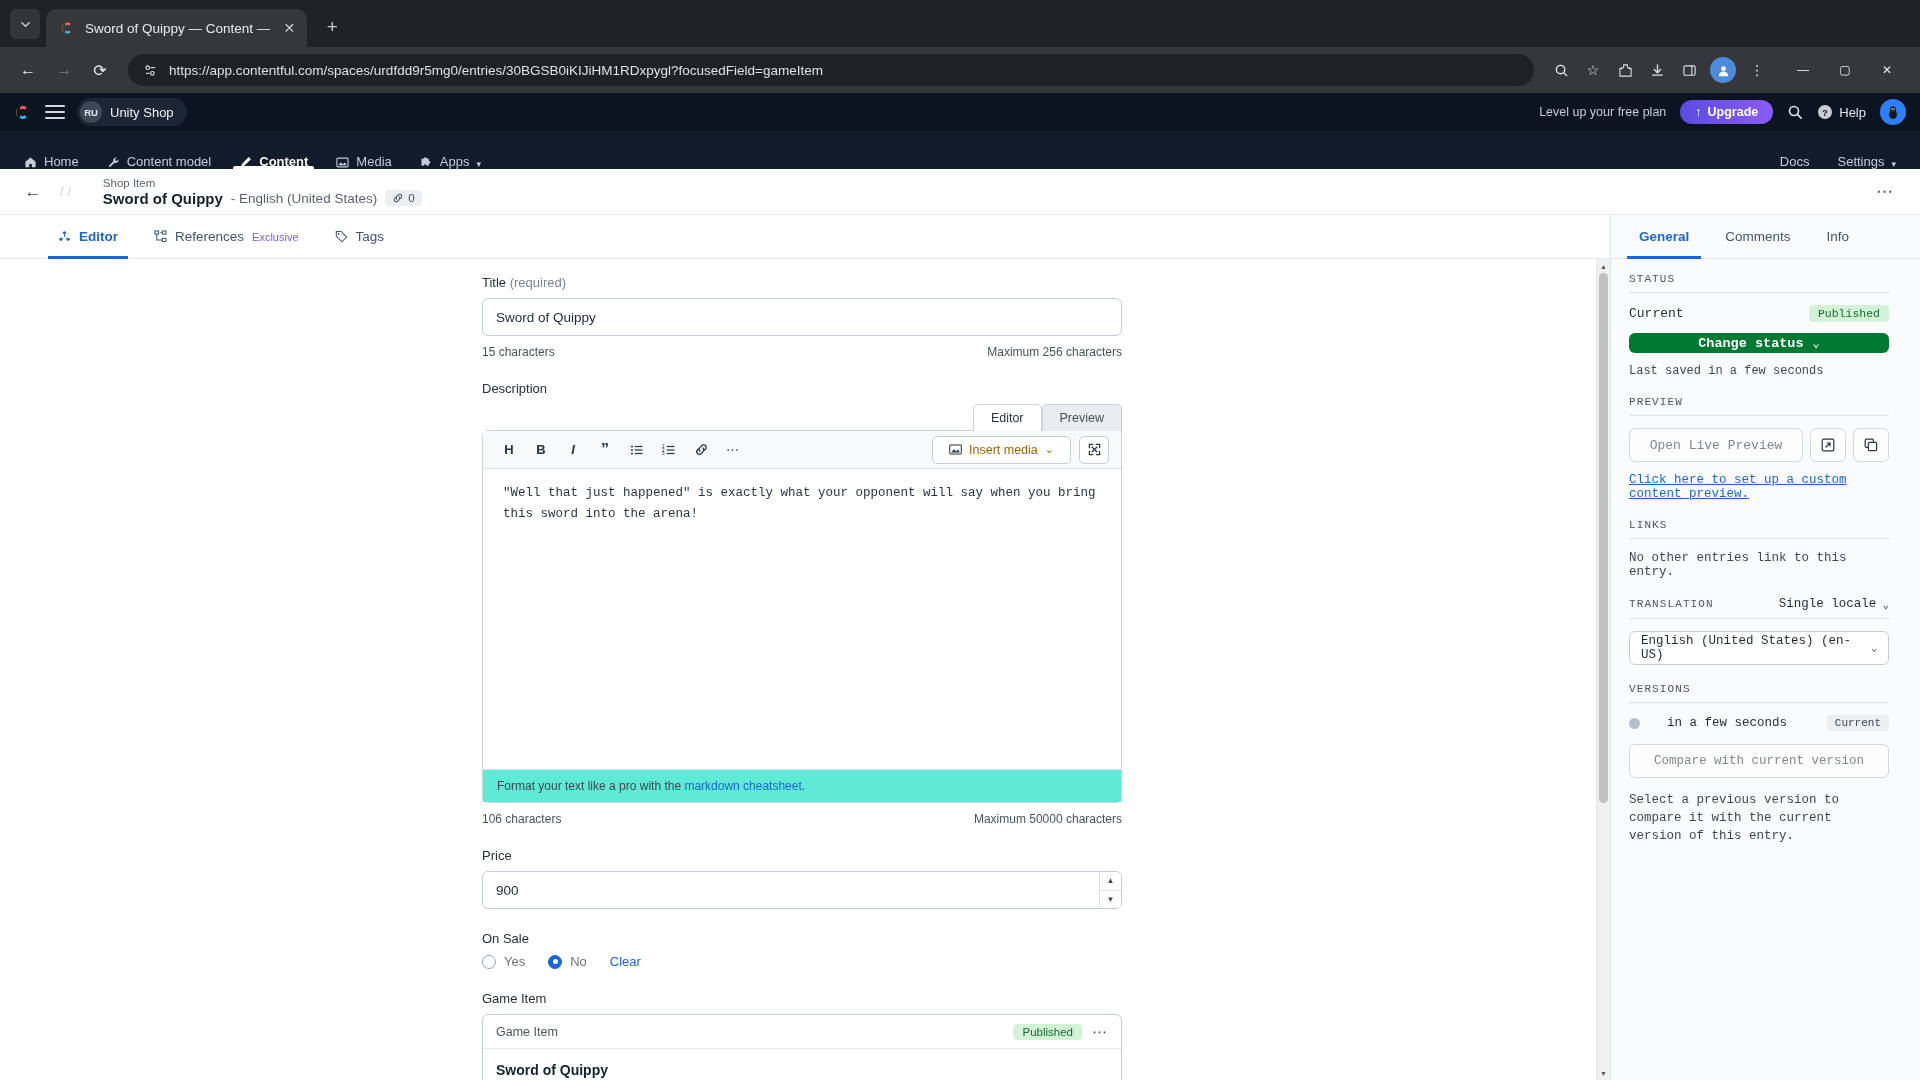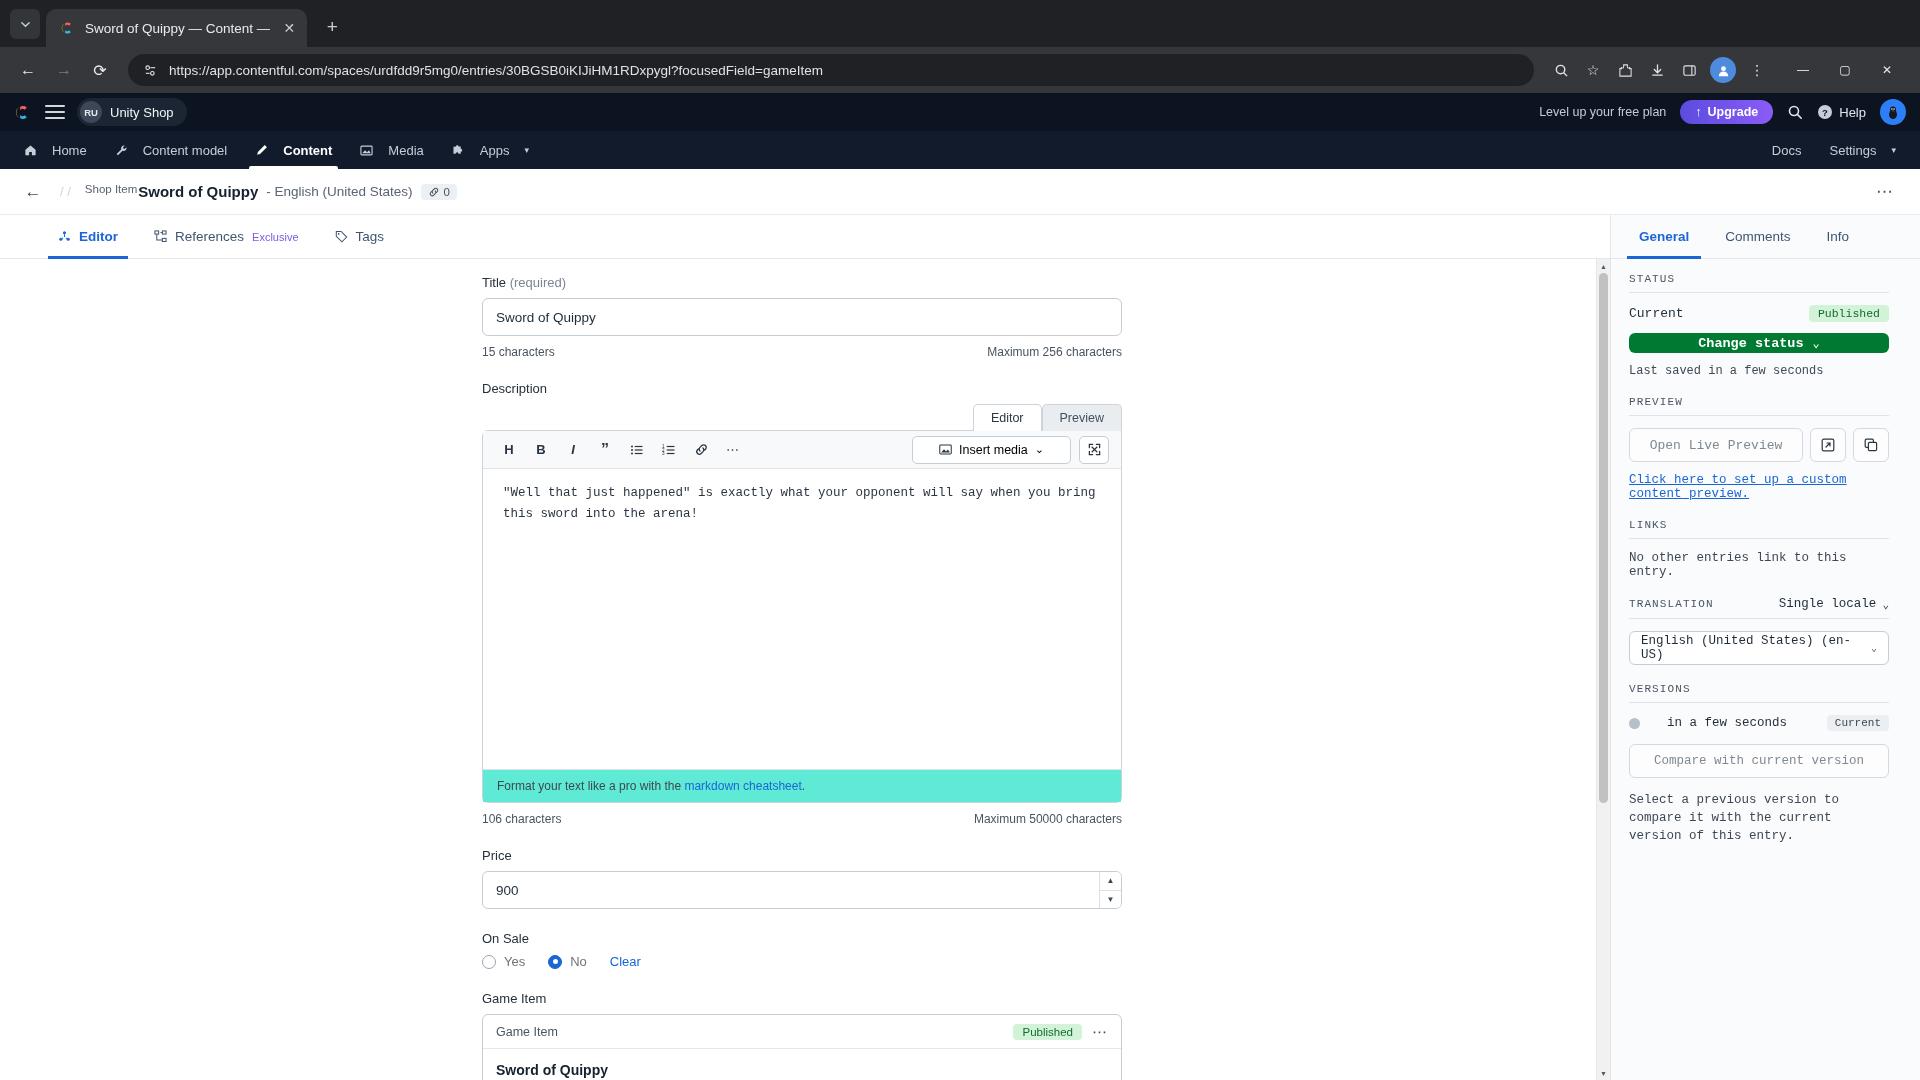--- a/index.html
+++ b/index.html
@@ -129,21 +129,21 @@
     display: flex; align-items: center; justify-content: center;
     font-size: 14px;
   }
 
   
   .cf-mainnav {
     height: 38px; background: #121b2b;
     display: flex; align-items: stretch; padding: 0 10px;
   }
   .mainnav-item {
-    display: flex; align-items: center; gap: 15px;
+    display: flex; align-items: flex-end; gap: 7px;
     padding: 0 14px; color: #c6cdd8; font-size: 13px;
     position: relative; white-space: nowrap;
   }
   .mainnav-item.active { color: #ffffff; font-weight: 700; }
   .mainnav-item.active::after {
     content: ""; position: absolute; left: 8px; right: 8px; bottom: 0;
     height: 3px; background: #ffffff; border-radius: 2px 2px 0 0;
   }
   .mainnav-right { margin-left: auto; display: flex; align-items: stretch; }
 
@@ -151,21 +151,21 @@
   .entry-header {
     height: 46px; background: #ffffff;
     border-bottom: 1px solid #e7ebee;
     display: flex; align-items: center; padding: 0 20px; gap: 14px;
   }
   .back-arrow {
     width: 26px; height: 26px; color: #404b5a; font-size: 17px;
     display: flex; align-items: center; justify-content: center; flex: 0 0 26px;
   }
   .bc-sep { color: #cdd3da; font-size: 13px; }
-  .entry-titles { display: flex; flex-direction: row; gap: 1px; }
+  .entry-titles { display: flex; flex-direction: column; gap: 1px; margin-left: 18px; }
   .bc-parent { color: #5a6472; font-size: 11.5px; }
   .entry-title-row { display: flex; align-items: center; gap: 8px; }
   .entry-title { color: #14212e; font-size: 15px; font-weight: 700; }
   .entry-locale { color: #5a6472; font-size: 13.5px; }
   .link-badge {
     background: #edf0f3; border-radius: 4px; padding: 2px 7px;
     color: #445060; font-size: 11.5px;
     display: flex; align-items: center; gap: 4px;
   }
   .header-more {
@@ -232,22 +232,22 @@
     display: flex; align-items: center; padding: 0 12px; gap: 4px;
   }
   .md-btn {
     width: 28px; height: 26px; display: flex;
     align-items: center; justify-content: center;
     color: #2b3642; font-size: 13px; border-radius: 4px;
   }
   .md-toolbar-right { margin-left: auto; display: flex; align-items: center; gap: 8px; }
   .insert-media {
     border: 1px solid #c5cdd6; border-radius: 5px; background: #fff;
-    height: 28px; padding: 0 26px; display: flex; align-items: center;
-    gap: 7px; font-size: 12.5px; color: #000000;
+    height: 28px; padding: 0 16px; display: flex; align-items: center;
+    gap: 7px; font-size: 12.5px; color: #a16207;
   }
   .expand-btn {
     border: 1px solid #c5cdd6; border-radius: 5px; background: #fff;
     width: 30px; height: 28px; display: flex;
     align-items: center; justify-content: center; color: #1f2b38; font-size: 13px;
   }
   .md-area {
     height: 300px; padding: 14px 20px;
     font-family: "Liberation Mono", monospace; font-size: 12.5px;
     line-height: 1.65; color: #2b3642; white-space: pre-wrap;

